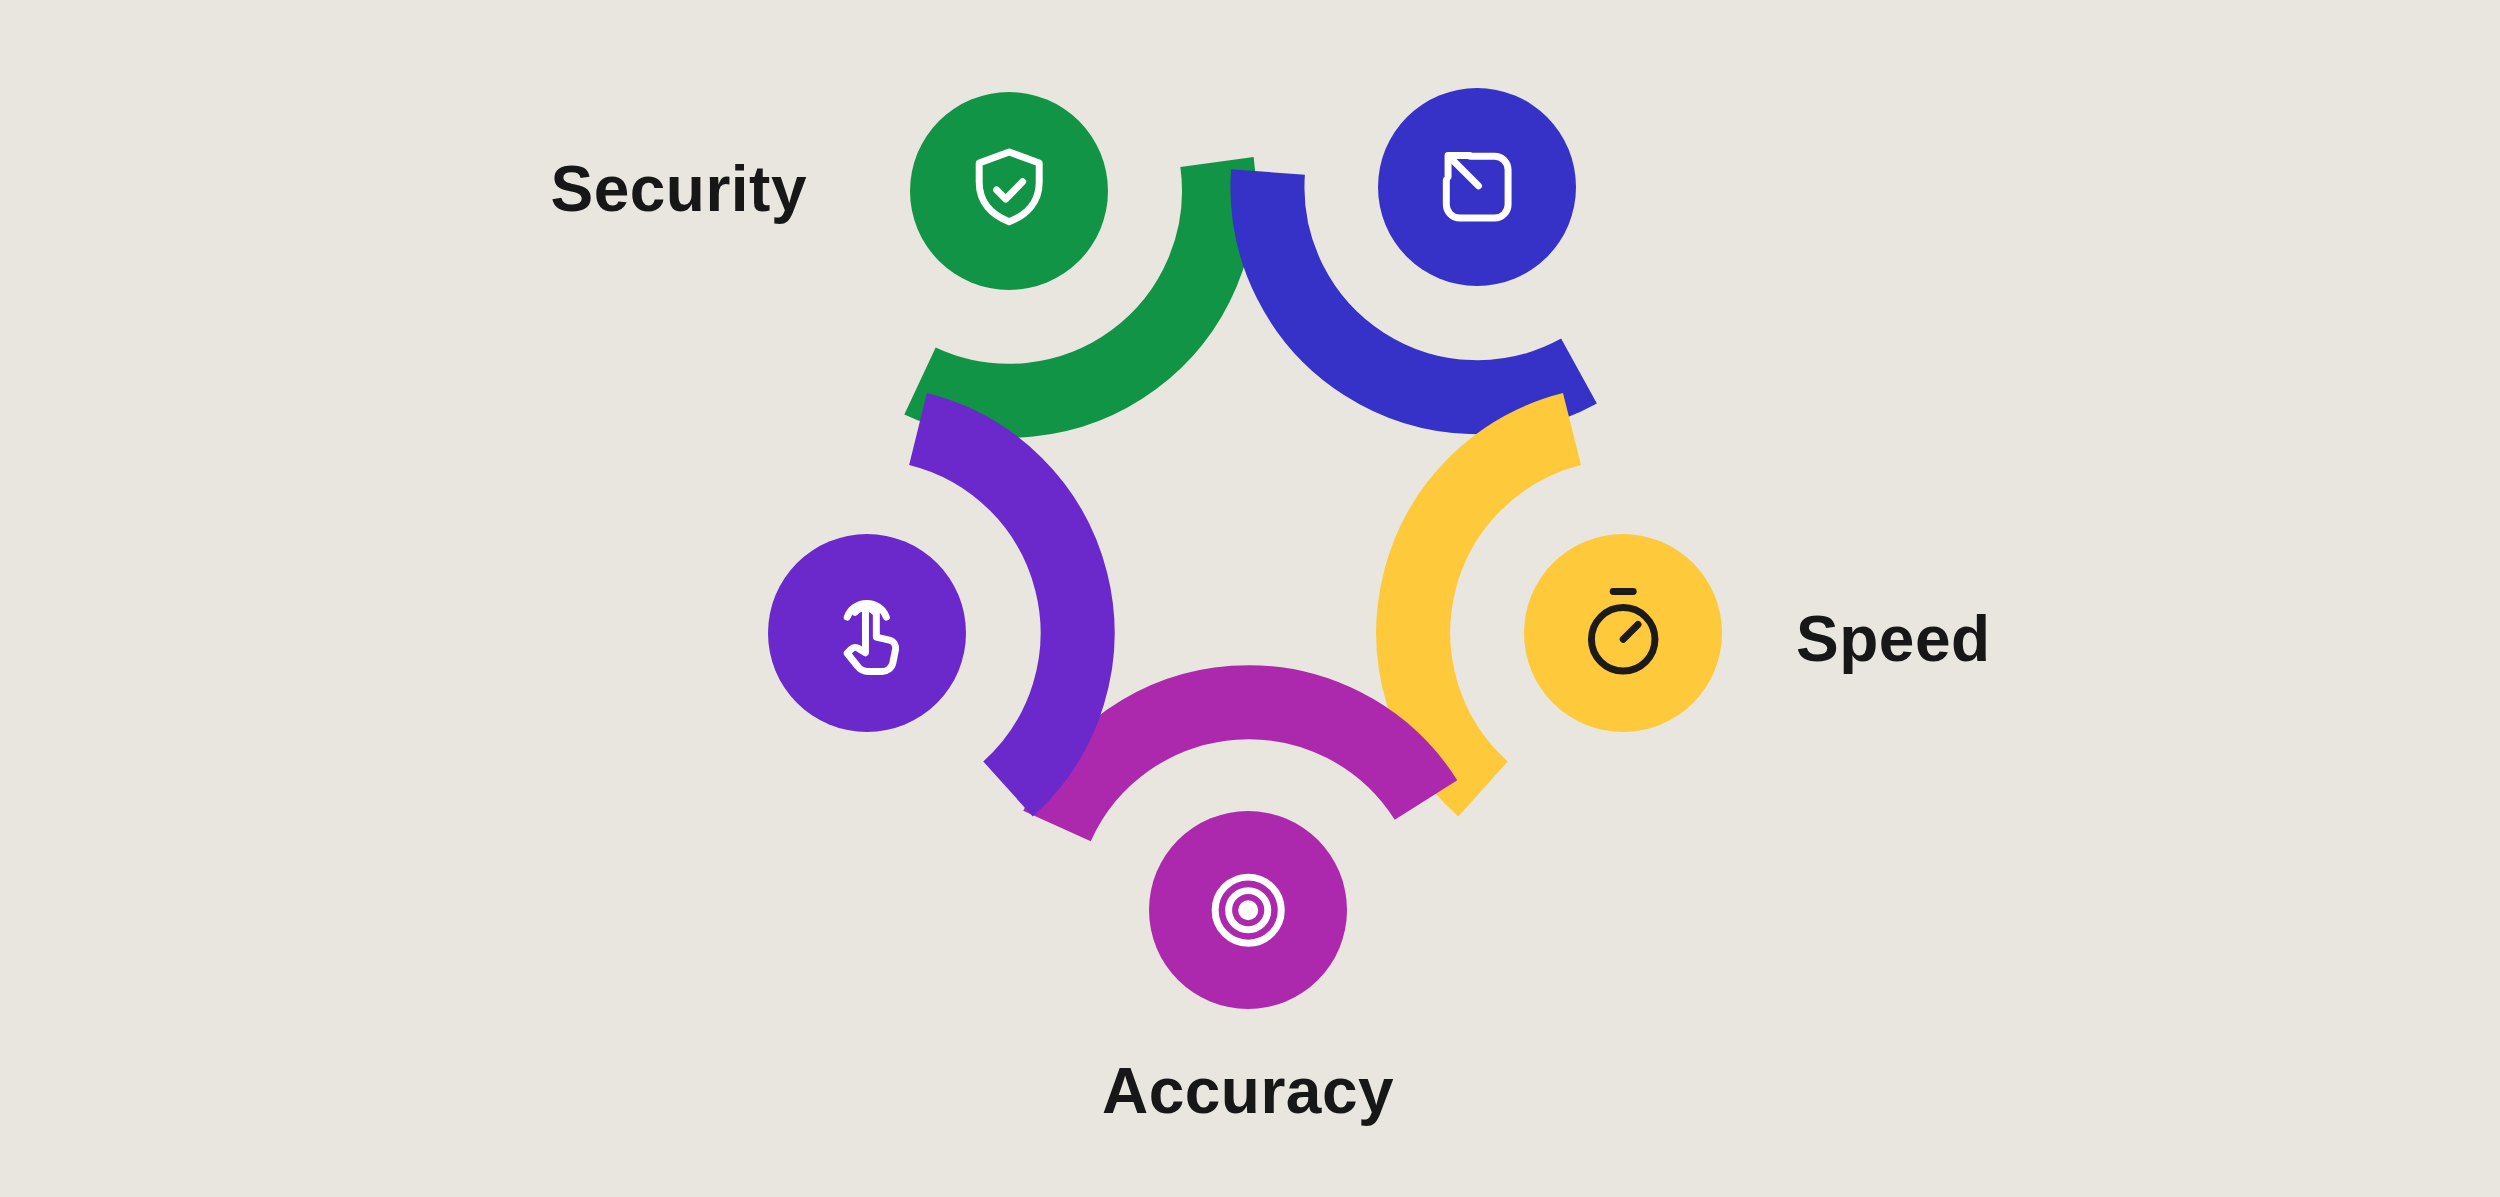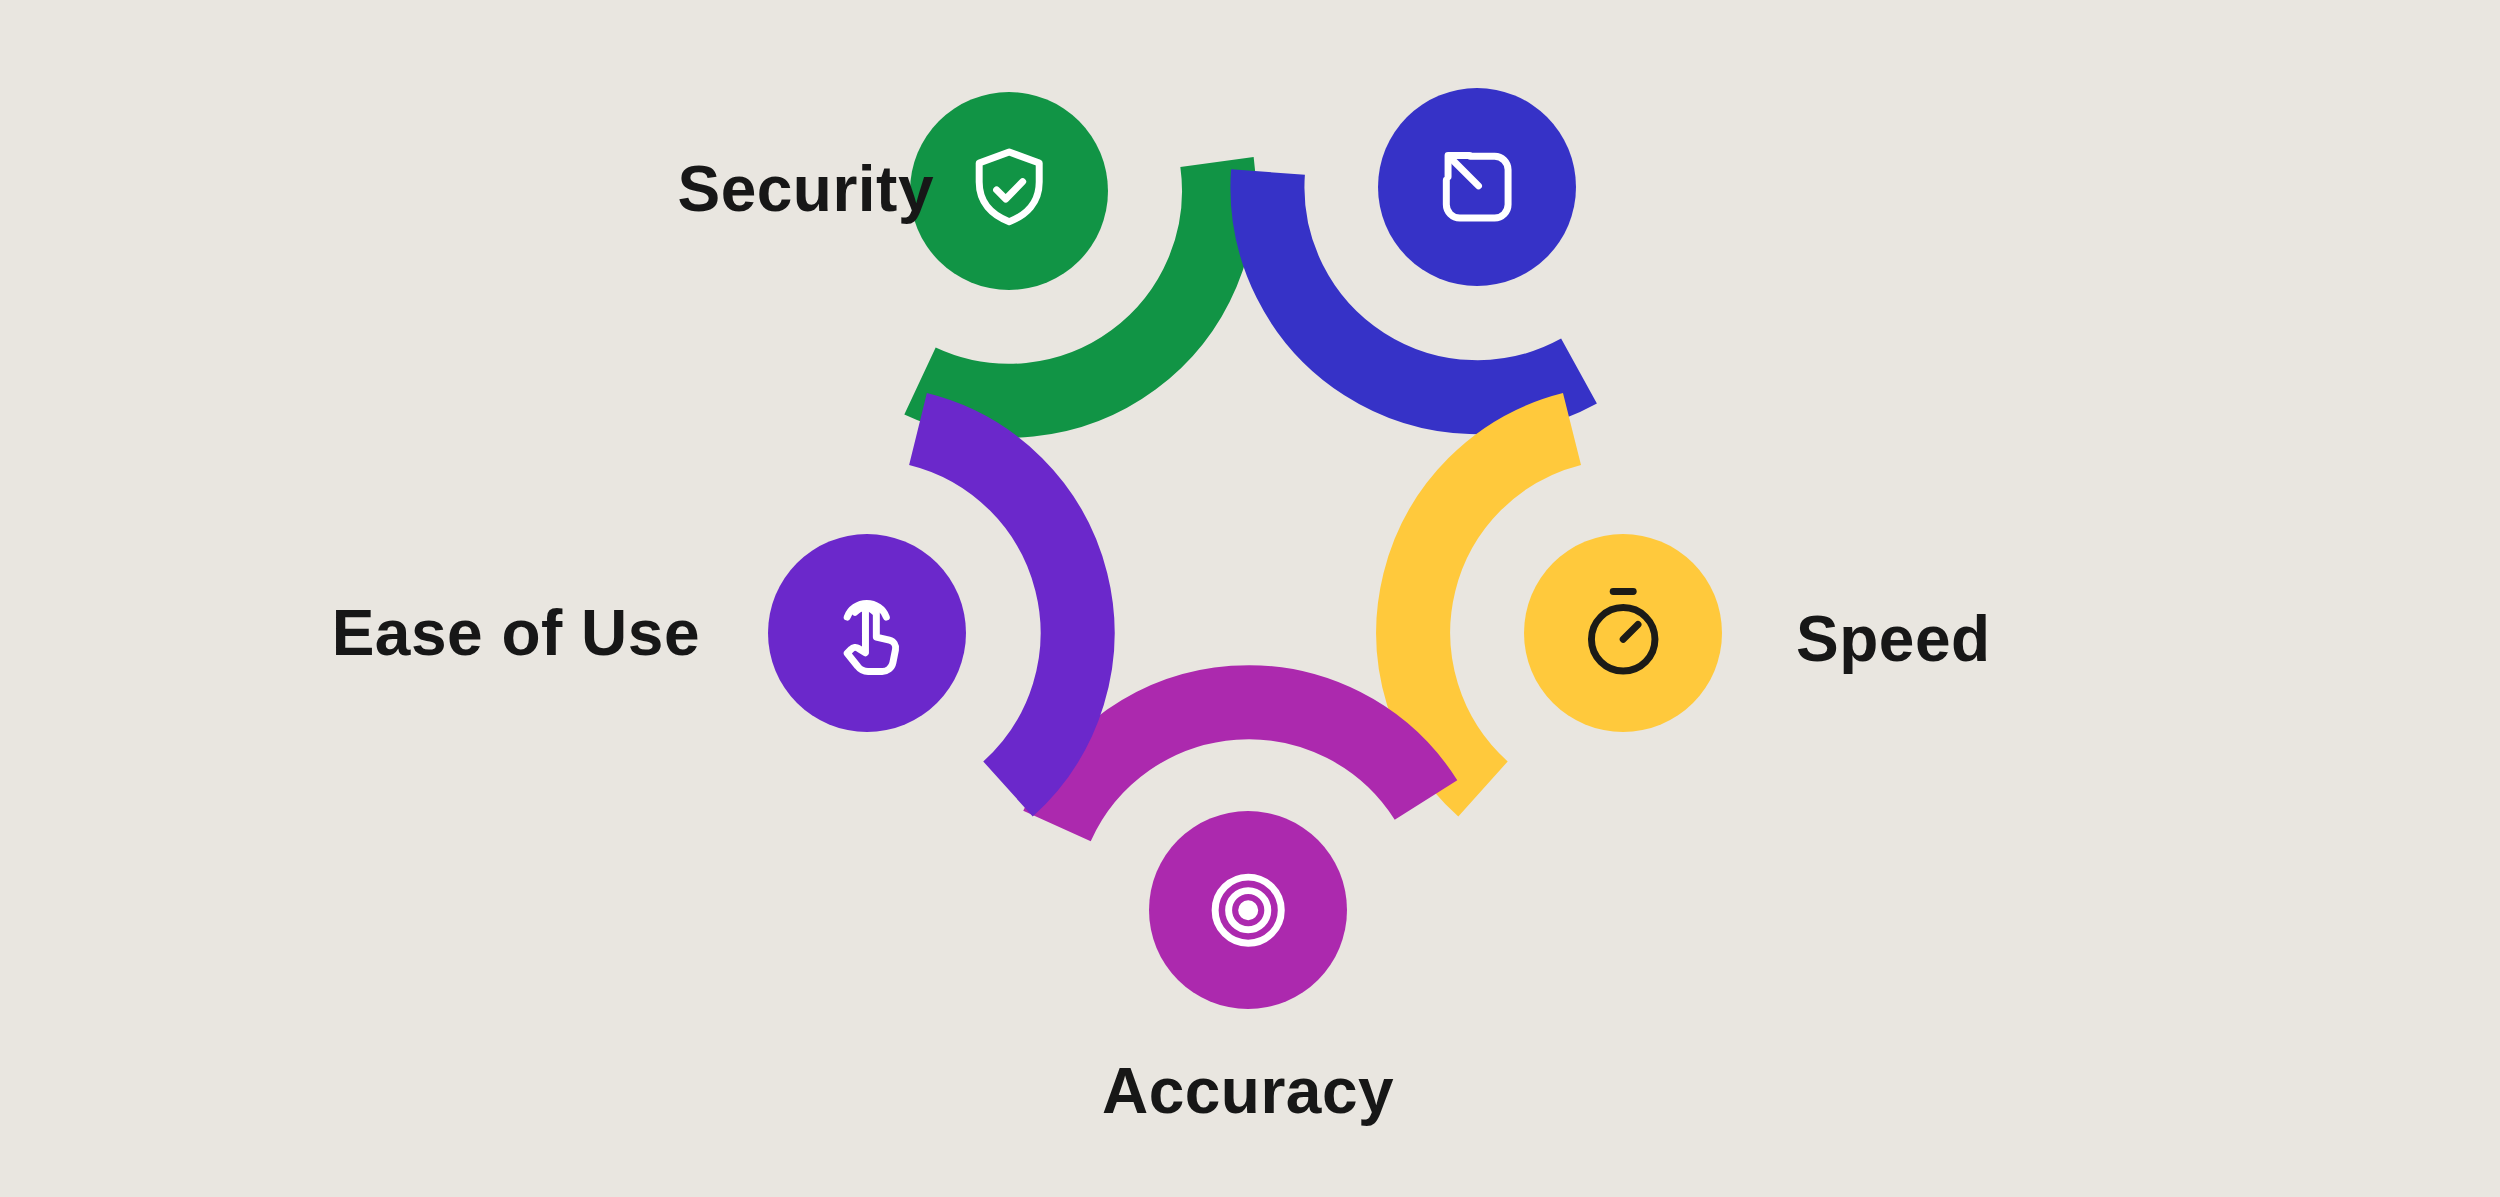--- a/index.html
+++ b/index.html
@@ -14,21 +14,21 @@
   .arc{fill:none;stroke-width:74;stroke-linecap:butt;}
   .icon{fill:none;stroke-width:1.6;stroke-linecap:round;stroke-linejoin:round;}
   .label{
     position:absolute;
     font-weight:700;
     font-size:64px;
     color:#171717;
     letter-spacing:.5px;
     white-space:nowrap;
   }
-  .lbl-security{top:152px;right:1566px;text-align:left;}
+  .lbl-security{top:152px;right:1693px;text-align:left;}
   .lbl-scalability{top:150px;left:1648px;}
   .lbl-ease{top:596px;right:1800px;text-align:right;}
   .lbl-speed{top:602px;left:1796px;}
   .lbl-accuracy{top:1054px;left:1048px;width:400px;text-align:center;}
 </style>
 </head>
 <body>
 
 <div class="stage">
 
@@ -76,15 +76,14 @@
     </g>
   </svg>
 
   <div class="label lbl-security">Security</div>
 
 
   <div class="label lbl-speed">Speed</div>
 
   <div class="label lbl-accuracy">Accuracy</div>
 
-  <div class="label lbl-ease">Ease of Use</div>
 
 </div>
 
 </body></html>

